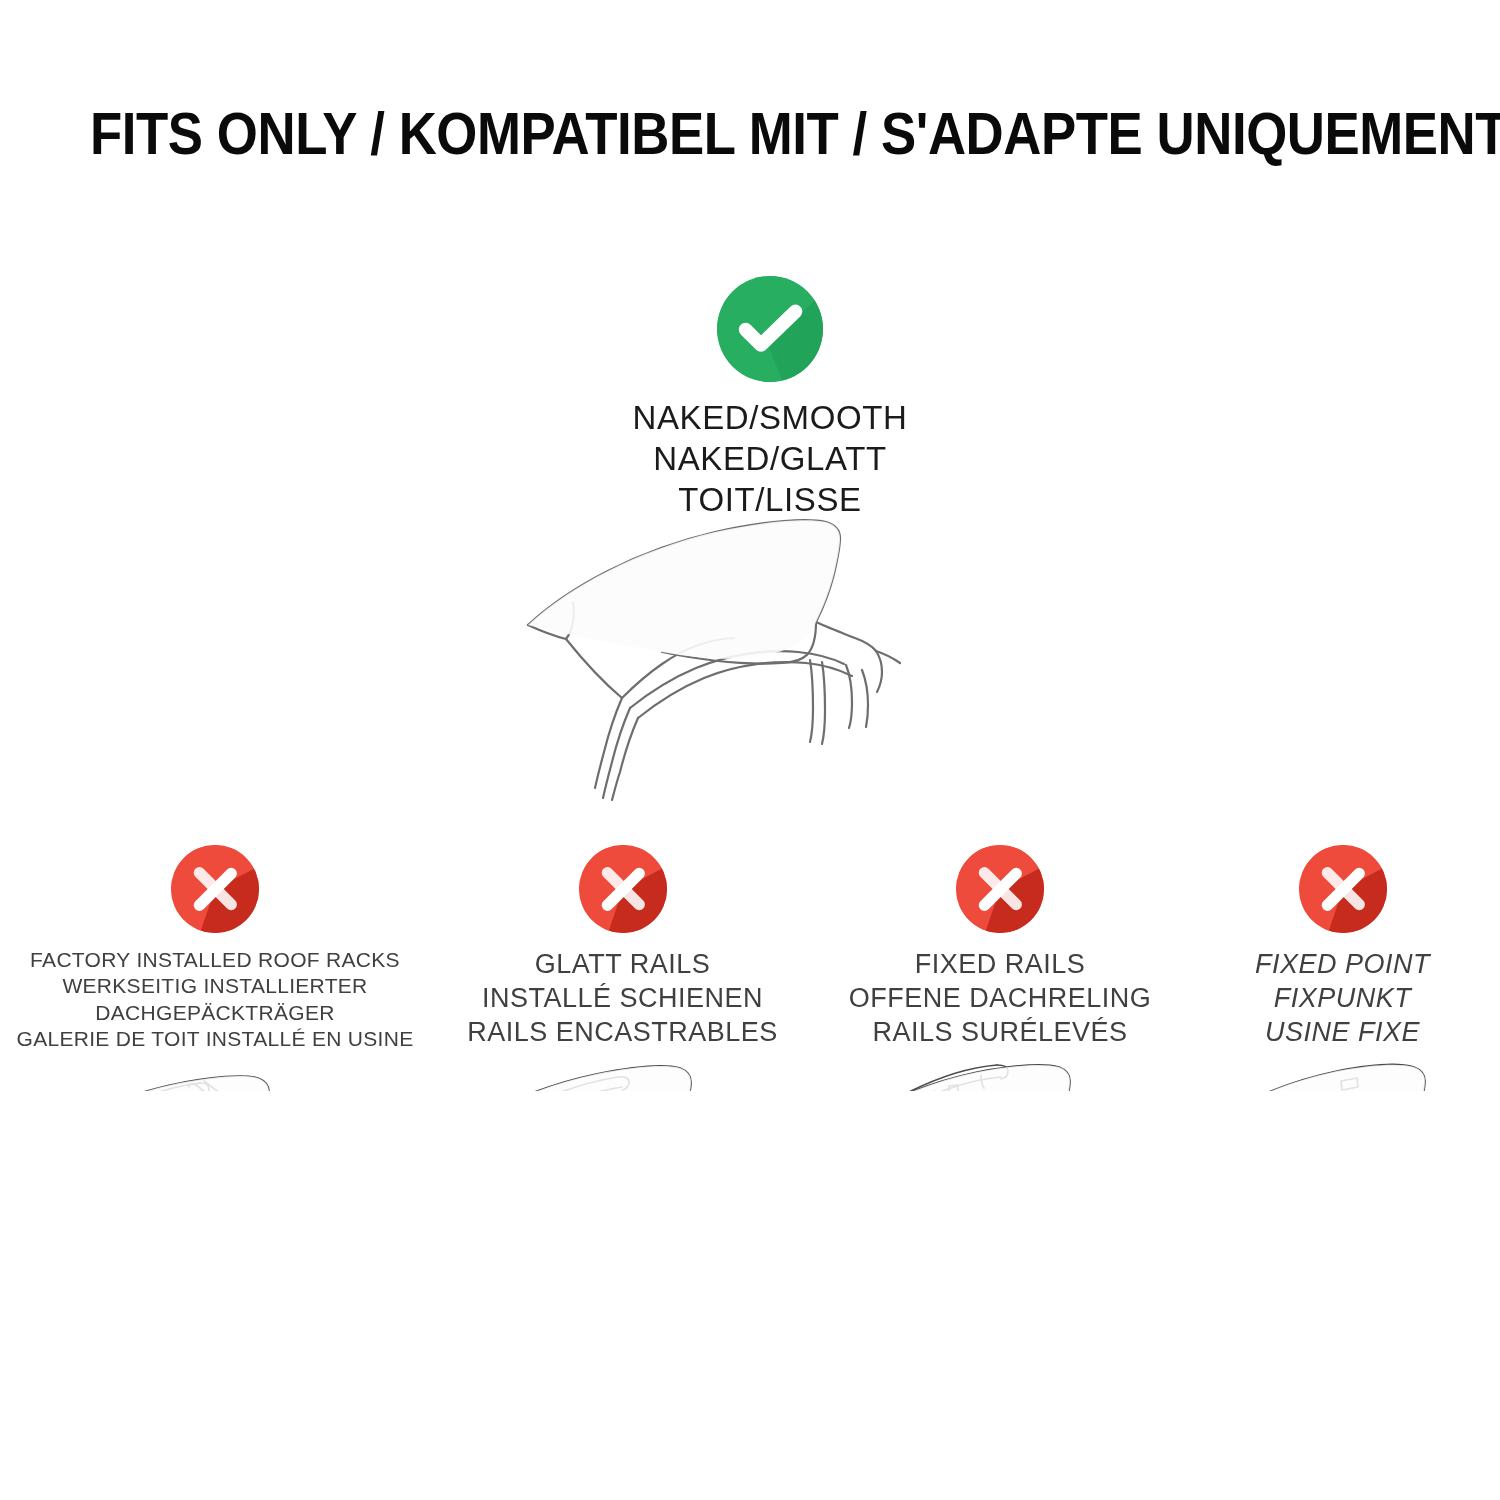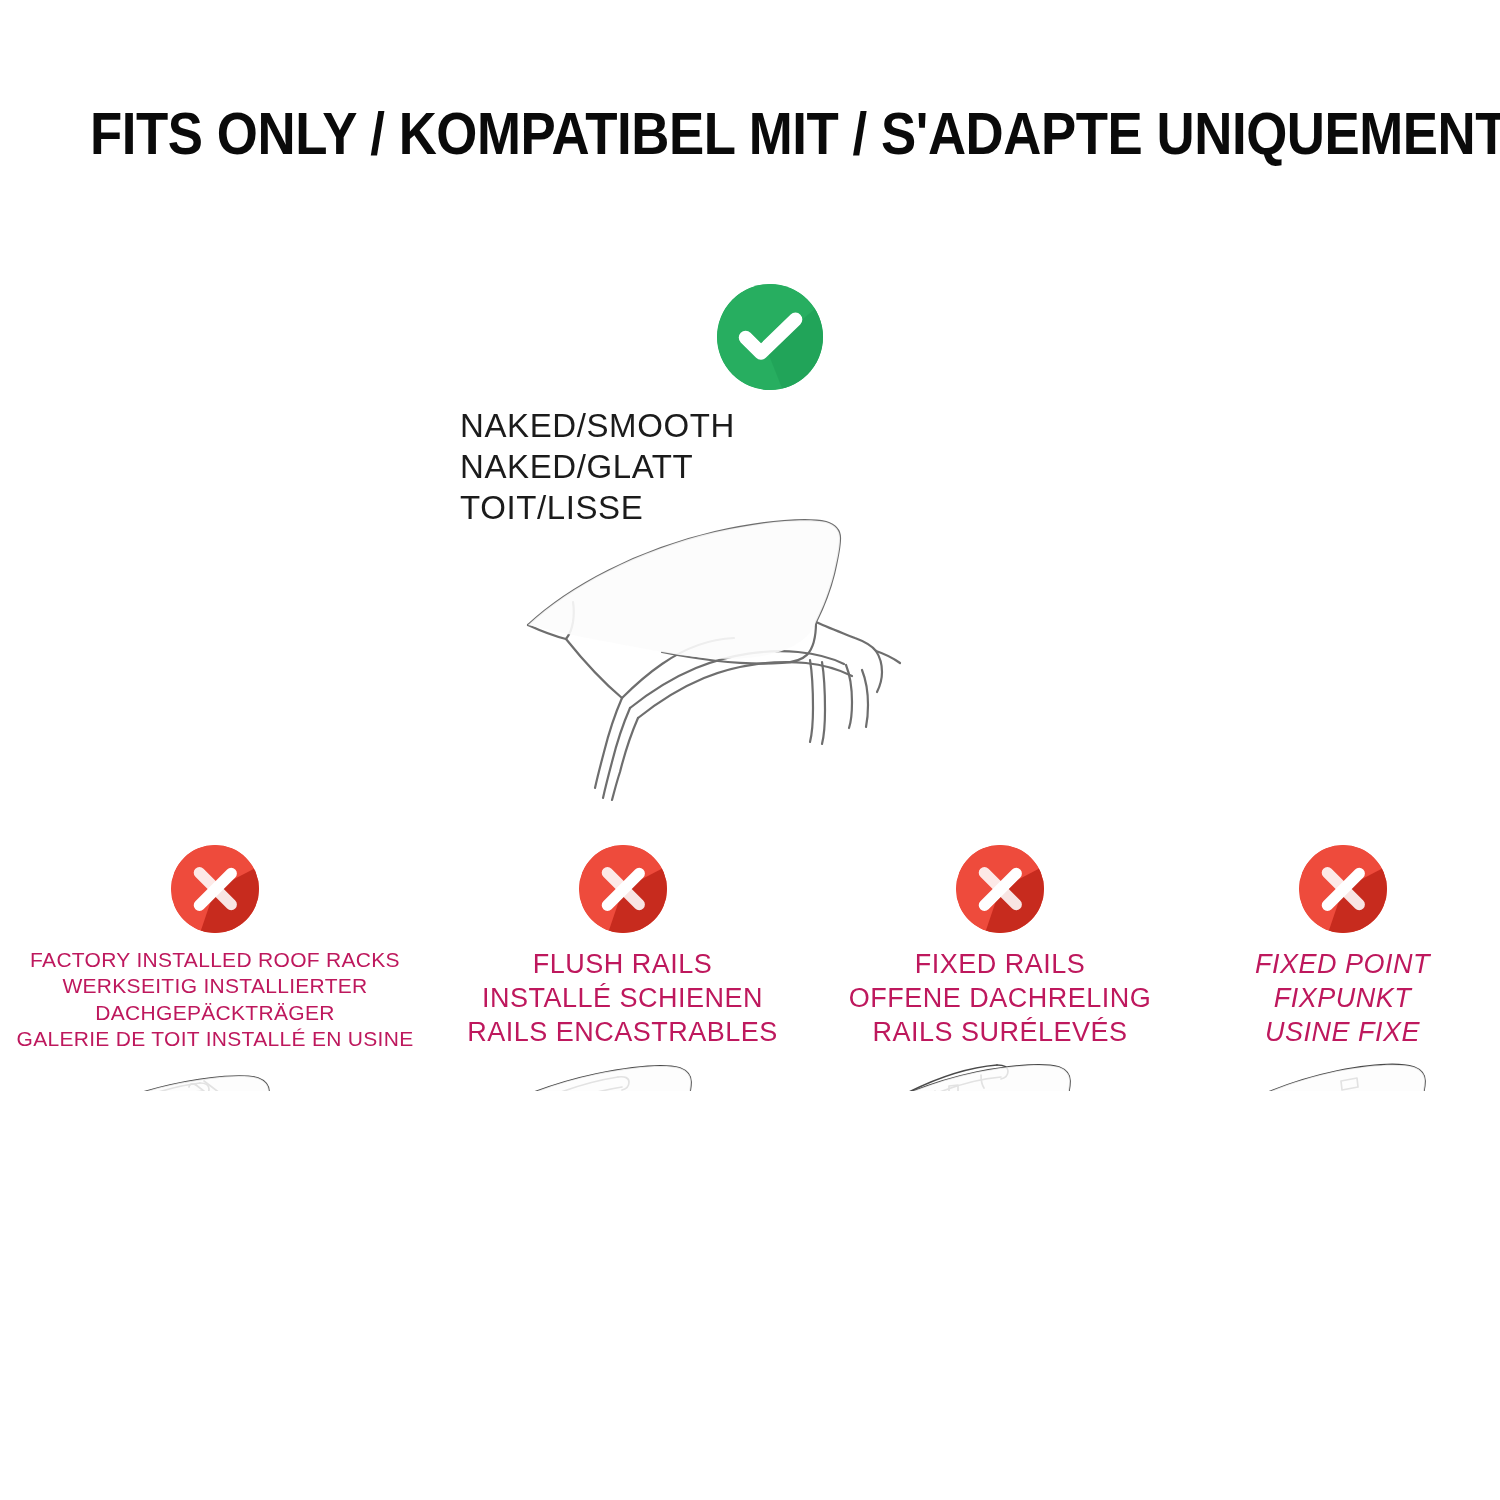--- a/index.html
+++ b/index.html
@@ -35,23 +35,23 @@
     transform: scaleX(0.88);
     transform-origin: center center;
     white-space: nowrap;
     line-height: 1;
   }
 
   
   .approved-block {
     position: absolute;
     left: 460px;
-    top: 284px;
+    top: 276px;
     width: 620px;
-    text-align: left;
+    text-align: center;
   }
   .badge {
     position: relative;
     width: 106px;
     height: 106px;
     margin: 0 auto;
     border-radius: 50%;
     overflow: hidden;
   }
   .badge.green { background: #27AE60; }
@@ -103,21 +103,21 @@
     height: 88px;
     margin: 0 auto;
     border-radius: 50%;
     overflow: hidden;
   }
   .badge-sm.red { background: #EE4B3C; }
   .badge-sm svg { display: block; width: 100%; height: 100%; }
 
   .reject-caption {
     margin-top: 14px;
-    color: #be185d;
+    color: #404040;
     font-weight: 400;
     line-height: 1.26;
     letter-spacing: 0.5px;
     text-align: center;
   }
   .reject-caption .ln { display: block; white-space: nowrap; }
   .c1 .reject-caption { font-size: 21px; letter-spacing: 0.3px; }
   .c2 .reject-caption,
   .c3 .reject-caption,
   .c4 .reject-caption { font-size: 27px; }
@@ -284,21 +284,21 @@
         <svg viewBox="0 0 100 100" aria-hidden="true">
           <circle cx="50" cy="50" r="50" fill="#EE4B3C"></circle>
           <path d="M50 50 L100 24 L100 100 L33 100 Z" fill="#B81E13" opacity="0.72"></path>
           <g>
             <rect x="44" y="18" width="13" height="64" rx="6.5" fill="#ffffff" transform="rotate(45 50 50)"></rect>
             <rect x="44" y="18" width="13" height="64" rx="6.5" fill="#ffffff" transform="rotate(-45 50 50)" opacity="0.88"></rect>
           </g>
         </svg>
       </div>
       <div class="reject-caption">
-        <span class="ln">FLUSH RAILS</span>
+        <span class="ln">GLATT RAILS</span>
         <span class="ln">INSTALLÉ SCHIENEN</span>
         <span class="ln">RAILS ENCASTRABLES</span>
       </div>
       <div class="mini-roof">
         <svg viewBox="0 0 385 215" aria-hidden="true">
           <g fill="none" stroke="#4a4a4a" stroke-width="1.7" stroke-linecap="round" stroke-linejoin="round">
             <path d="M10 80 C46 52 104 24 166 11 C206 3 236 1 250 5 C258 8 261 13 261 19
                      C261 28 258 39 254 51 C250 63 244 76 238 86"></path>
             <path d="M238 86 C248 89 264 94 280 100 C292 105 299 109 303 114"></path>
             <path d="M303 114 C307 120 309 127 309 135 C309 143 307 150 304 156"></path>

